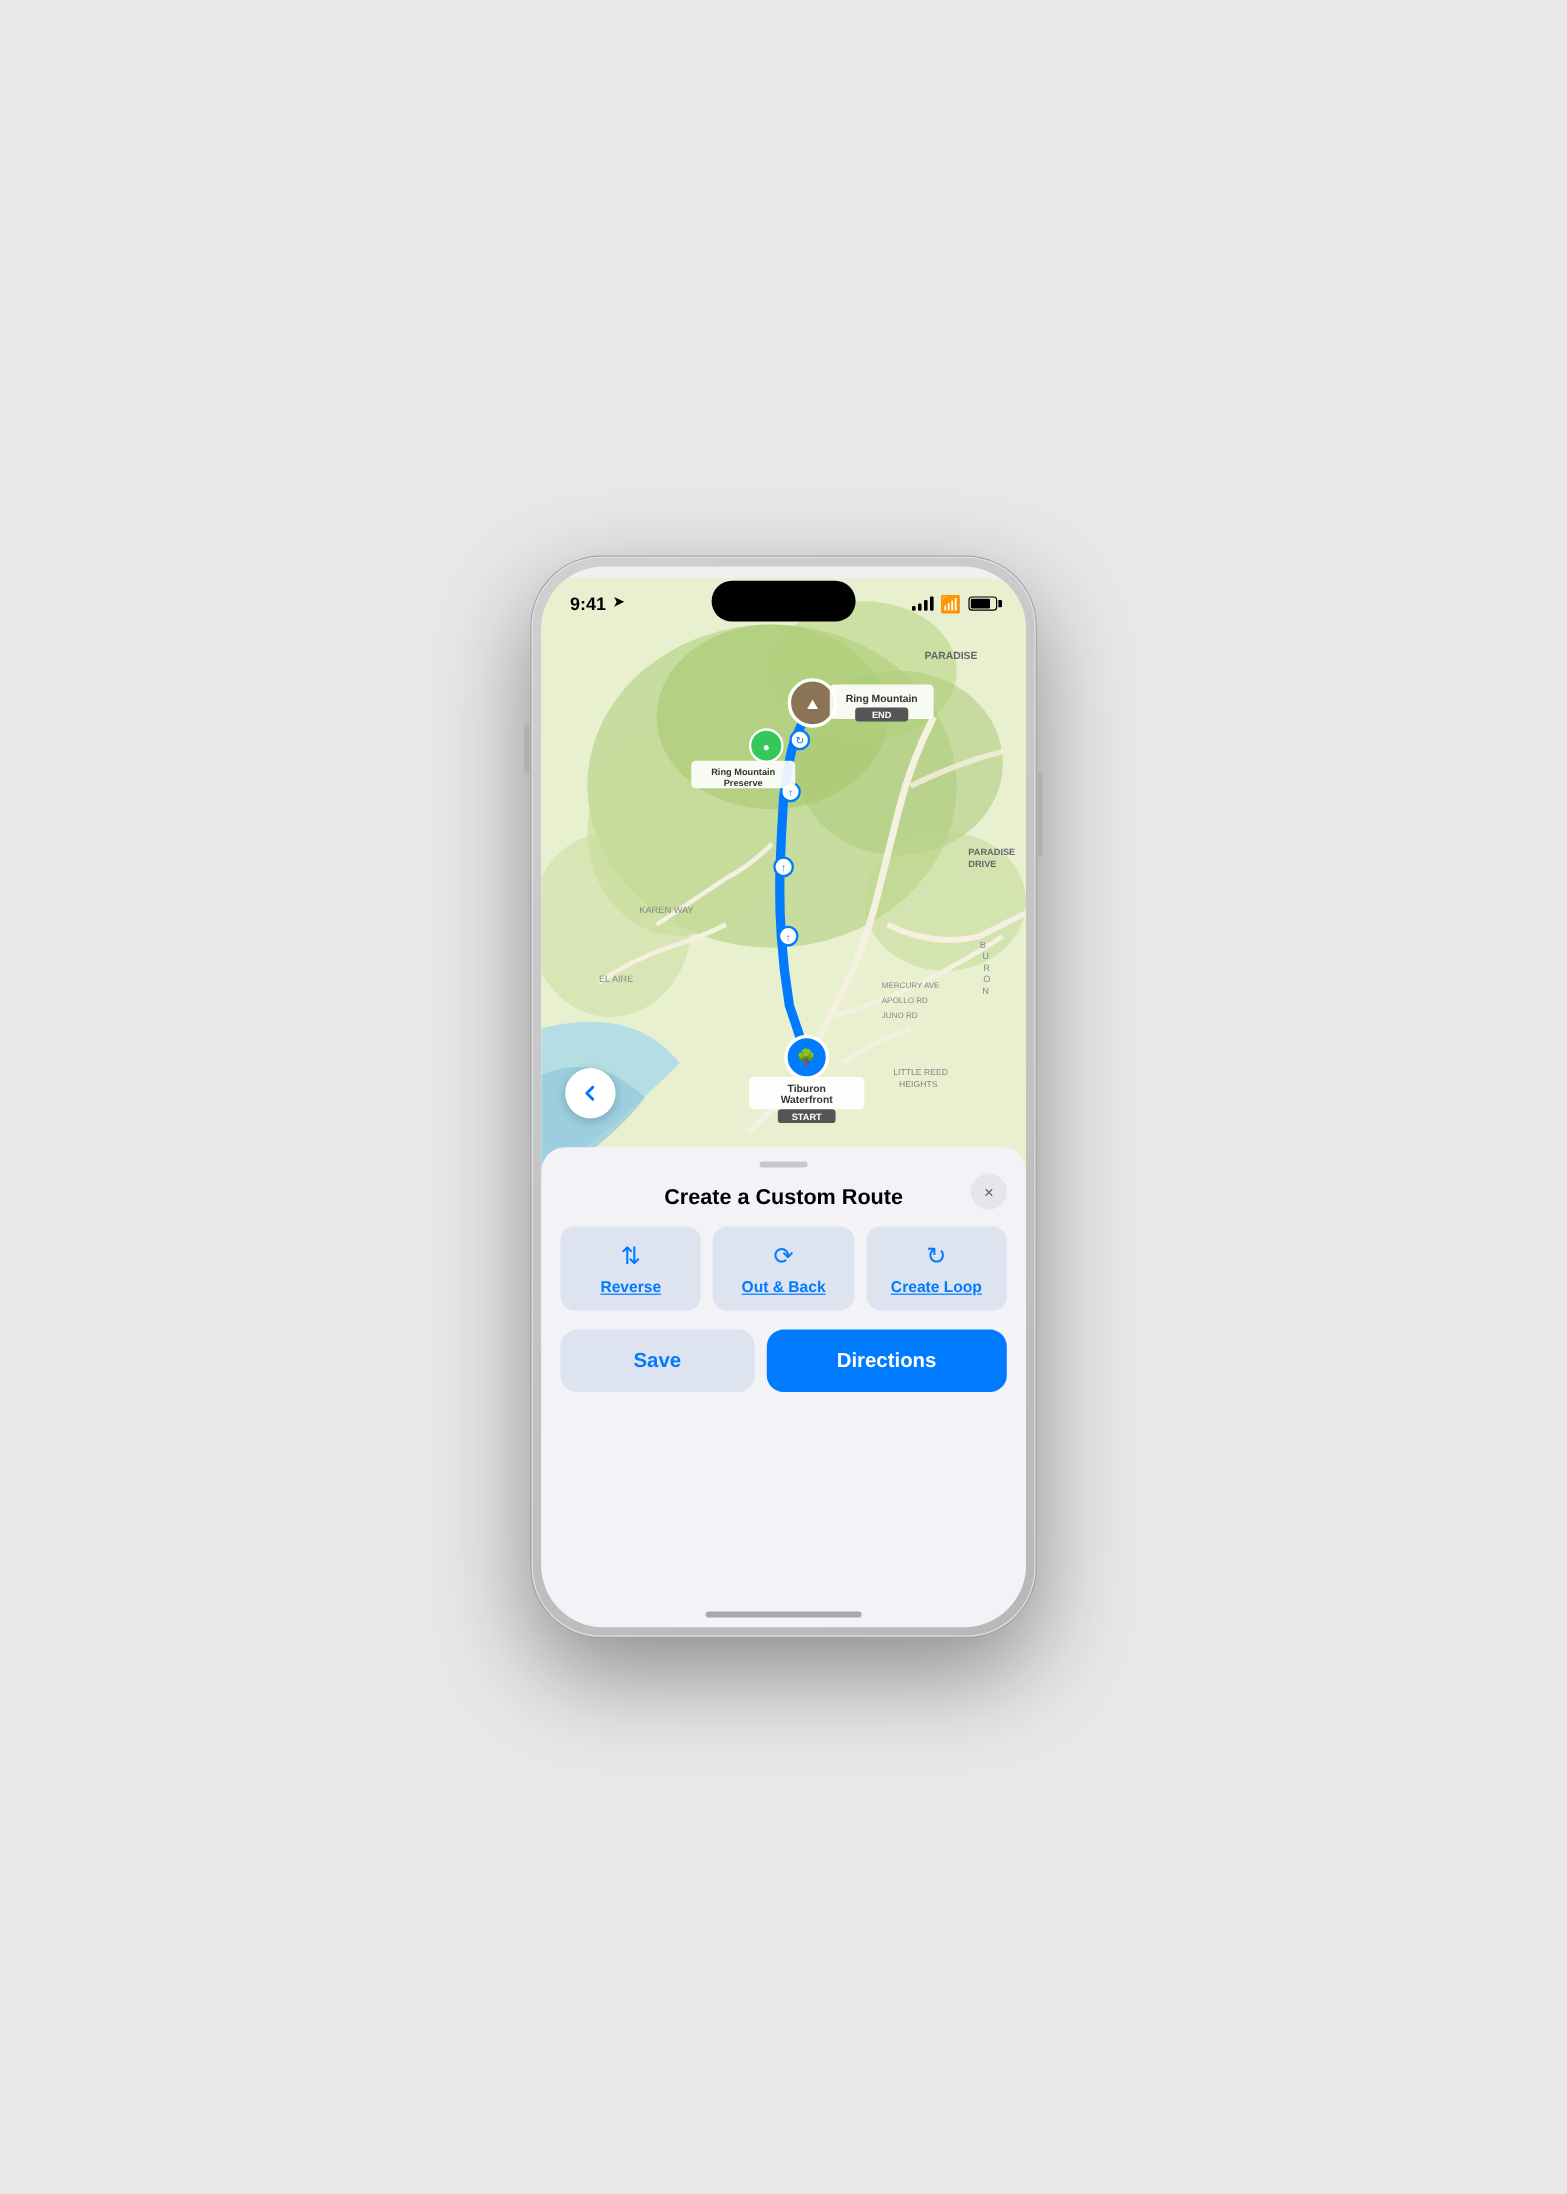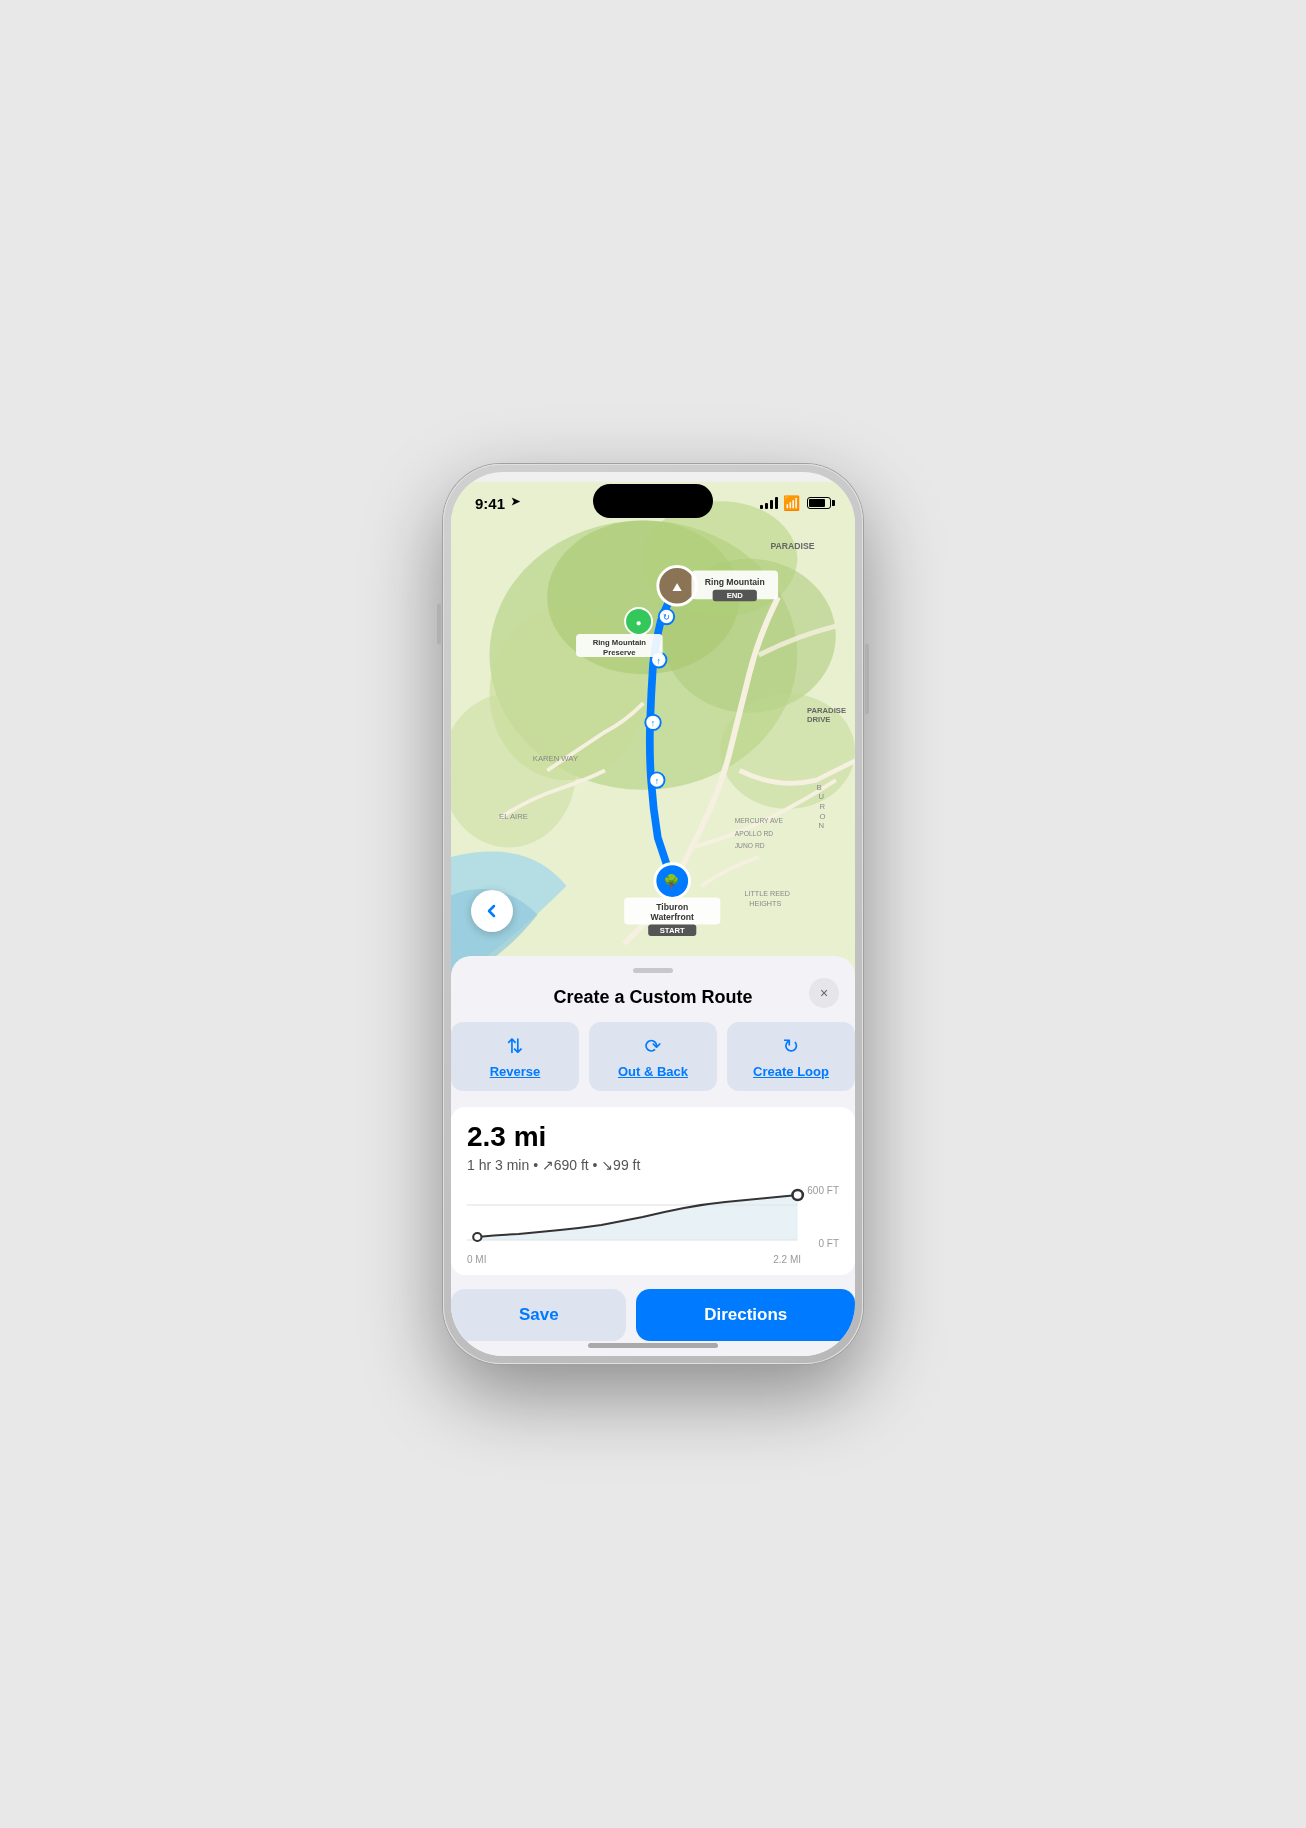--- a/index.html
+++ b/index.html
@@ -183,21 +183,21 @@
     }
 
     
     .bottom-sheet {
       position: absolute;
       bottom: 0;
       left: 0;
       right: 0;
       background: #f2f2f7;
       border-radius: 20px 20px 0 0;
-      padding: 12px 0 20px;
+      padding: 12px 16px 20px;
       z-index: 5;
       height: 400px;
     }
 
     .sheet-handle {
       width: 40px;
       height: 5px;
       background: #c7c7cc;
       border-radius: 3px;
       margin: 0 auto 14px;
@@ -461,48 +461,20 @@
         <div class="route-action-btn">
           <div class="route-action-icon">⟳</div>
           <div class="route-action-label">Out &amp; Back</div>
         </div>
         <div class="route-action-btn">
           <div class="route-action-icon">↻</div>
           <div class="route-action-label">Create Loop</div>
         </div>
       </div>
 
-      <div class="route-stats">
-        <div class="route-distance">2.3 mi</div>
-        <div class="route-details">1 hr 3 min • ↗690 ft • ↘99 ft</div>
-
-        <div class="elevation-chart">
-          <svg width="100%" height="65" viewBox="0 0 360 65" preserveAspectRatio="none">
-
-            <line x1="0" y1="20" x2="320" y2="20" stroke="#e0e0e0" stroke-width="1"></line>
-            <line x1="0" y1="55" x2="320" y2="55" stroke="#e0e0e0" stroke-width="1"></line>
-
-            <path d="M10 52 Q30 50 50 49 Q70 47 90 45 Q110 43 130 40 Q150 36 170 32 Q190 27 210 23 Q230 19 250 17 Q270 15 290 13 Q310 11 320 10 L320 55 L10 55 Z" fill="#d8e8f0" opacity="0.6"></path>
-
-            <path d="M10 52 Q30 50 50 49 Q70 47 90 45 Q110 43 130 40 Q150 36 170 32 Q190 27 210 23 Q230 19 250 17 Q270 15 290 13 Q310 11 320 10" stroke="#333" stroke-width="2" fill="none" stroke-linecap="round"></path>
-
-            <circle cx="10" cy="52" r="4" fill="white" stroke="#333" stroke-width="2"></circle>
-
-            <circle cx="320" cy="10" r="5" fill="white" stroke="#333" stroke-width="2.5"></circle>
-          </svg>
-
-          
-          <div style="position:absolute; right:0; top:0; font-size:10px; color:#999;">600 FT</div>
-          <div style="position:absolute; right:0; bottom:16px; font-size:10px; color:#999;">0 FT</div>
-
-          
-          <div style="position:absolute; bottom:0; left:0; font-size:10px; color:#999;">0 MI</div>
-          <div style="position:absolute; bottom:0; right:38px; font-size:10px; color:#999;">2.2 MI</div>
-        </div>
-      </div>
 
       <div class="bottom-buttons">
         <button class="btn-save">Save</button>
         <button class="btn-directions">Directions</button>
       </div>
     </div>
 
     <div class="home-indicator"></div>
 
   </div>

